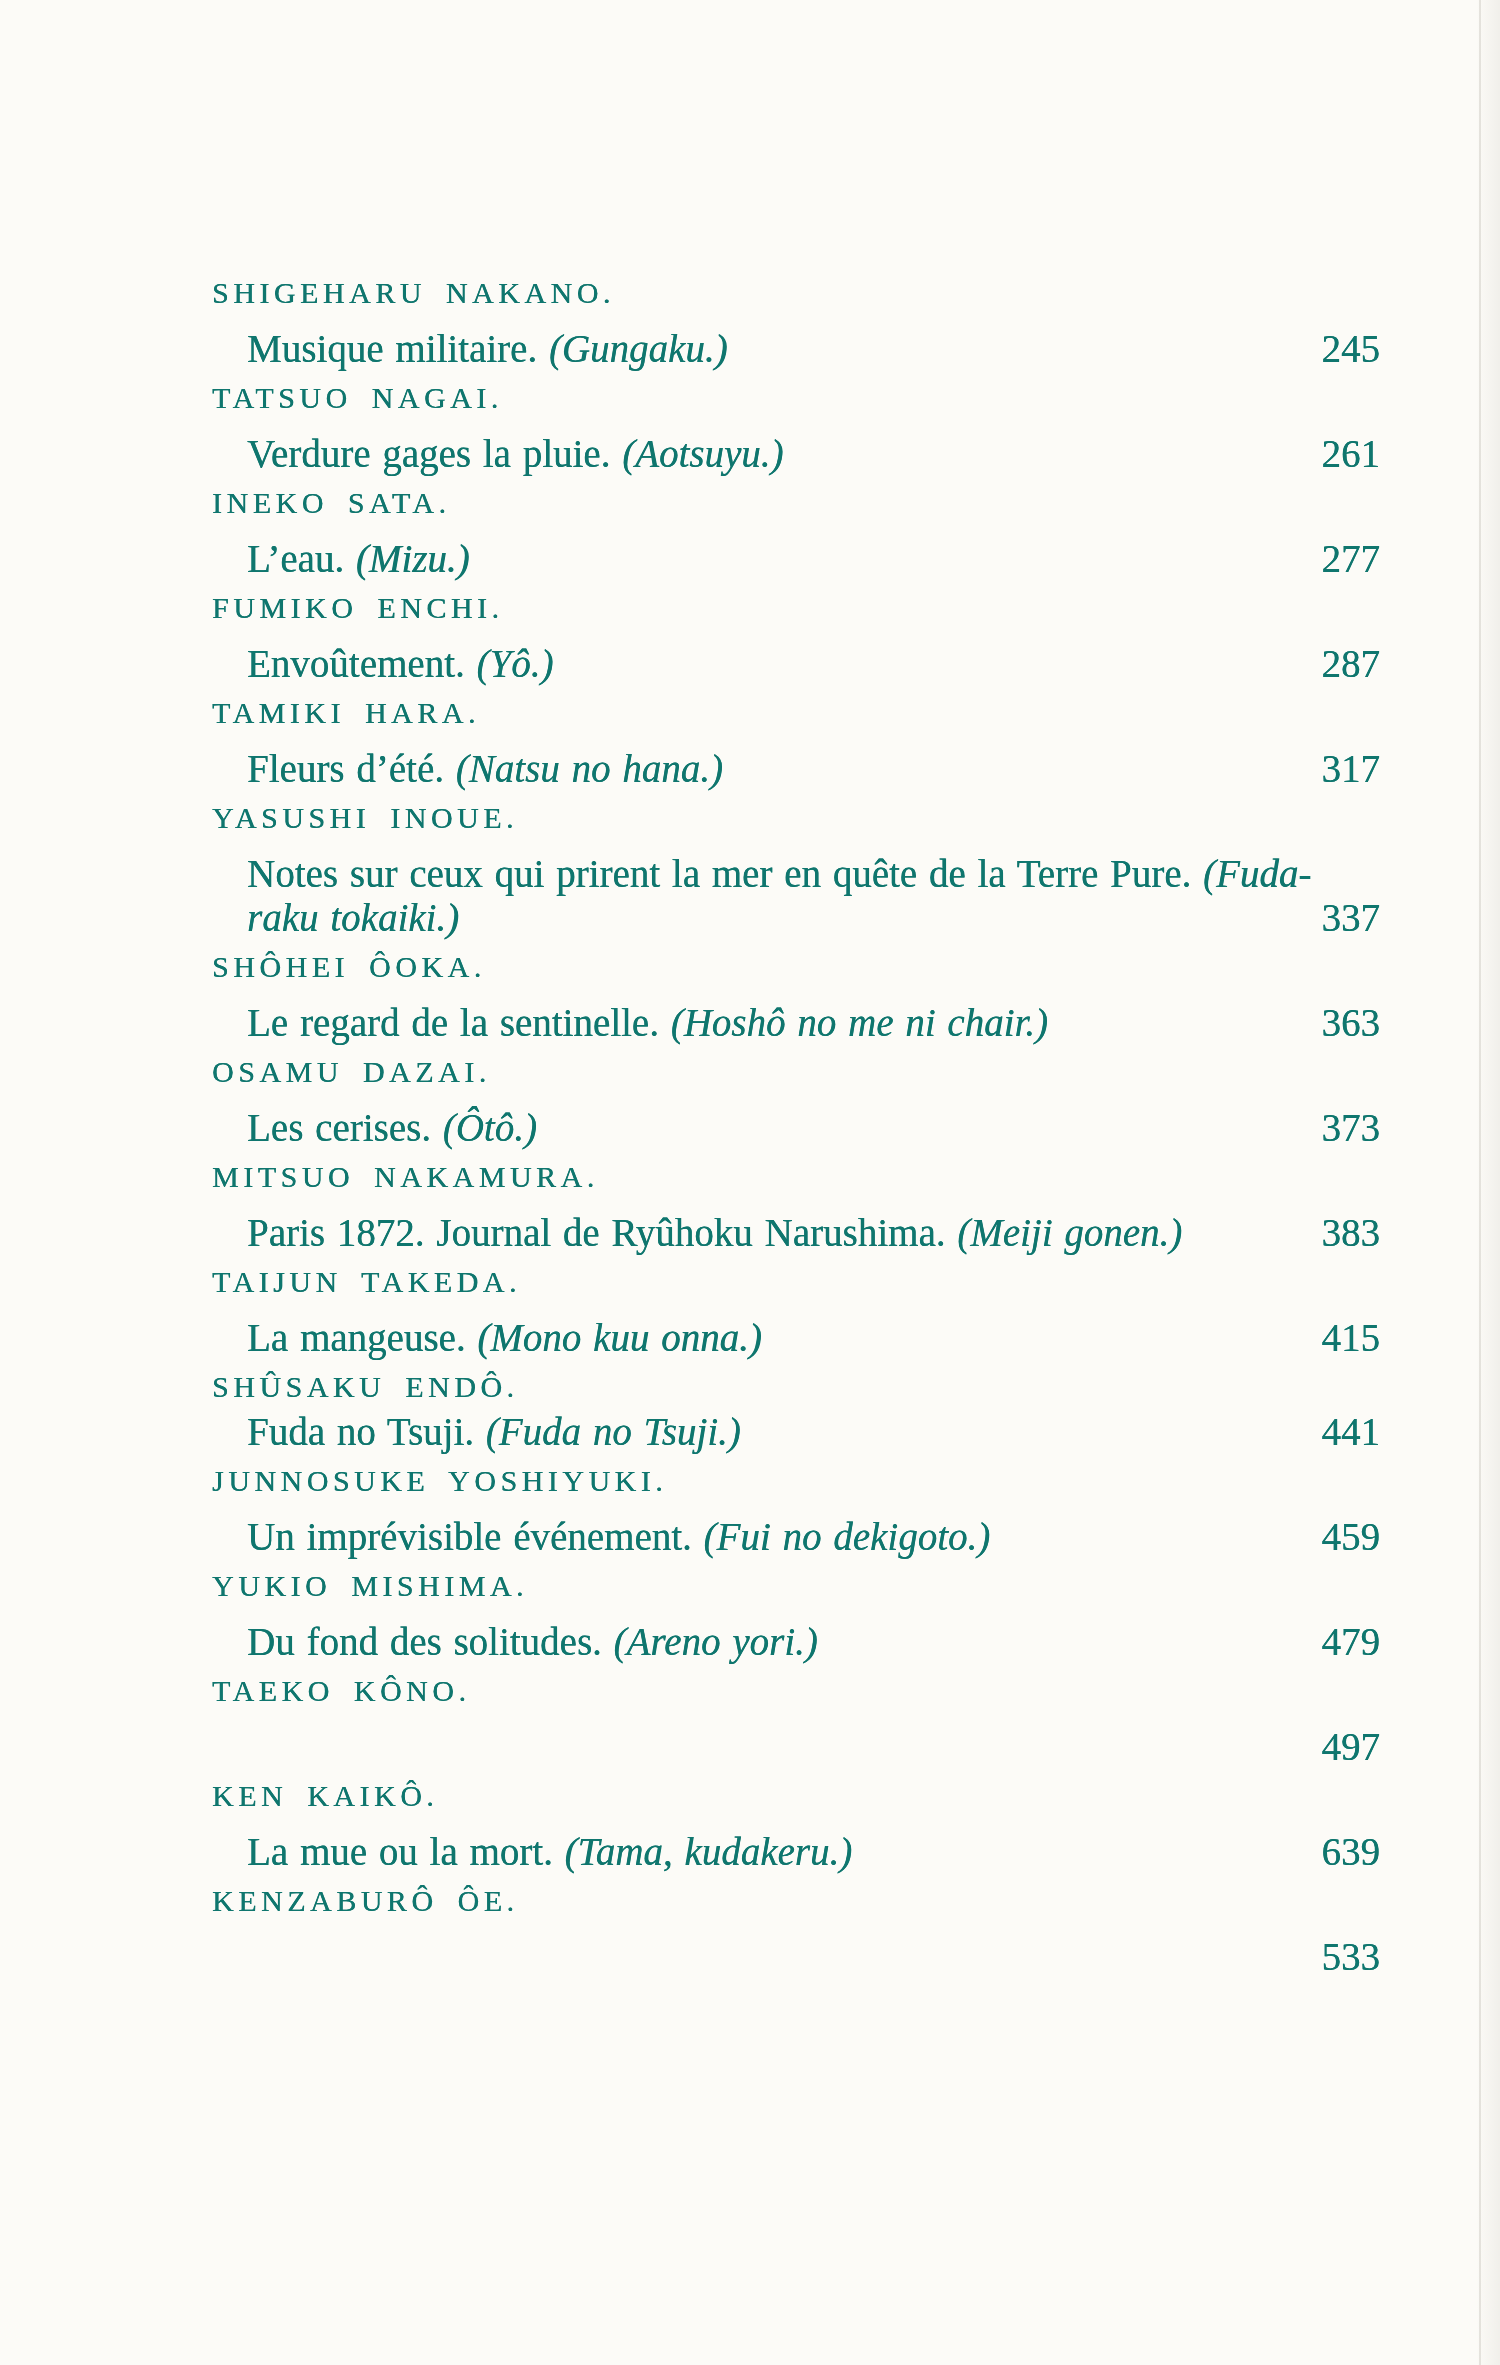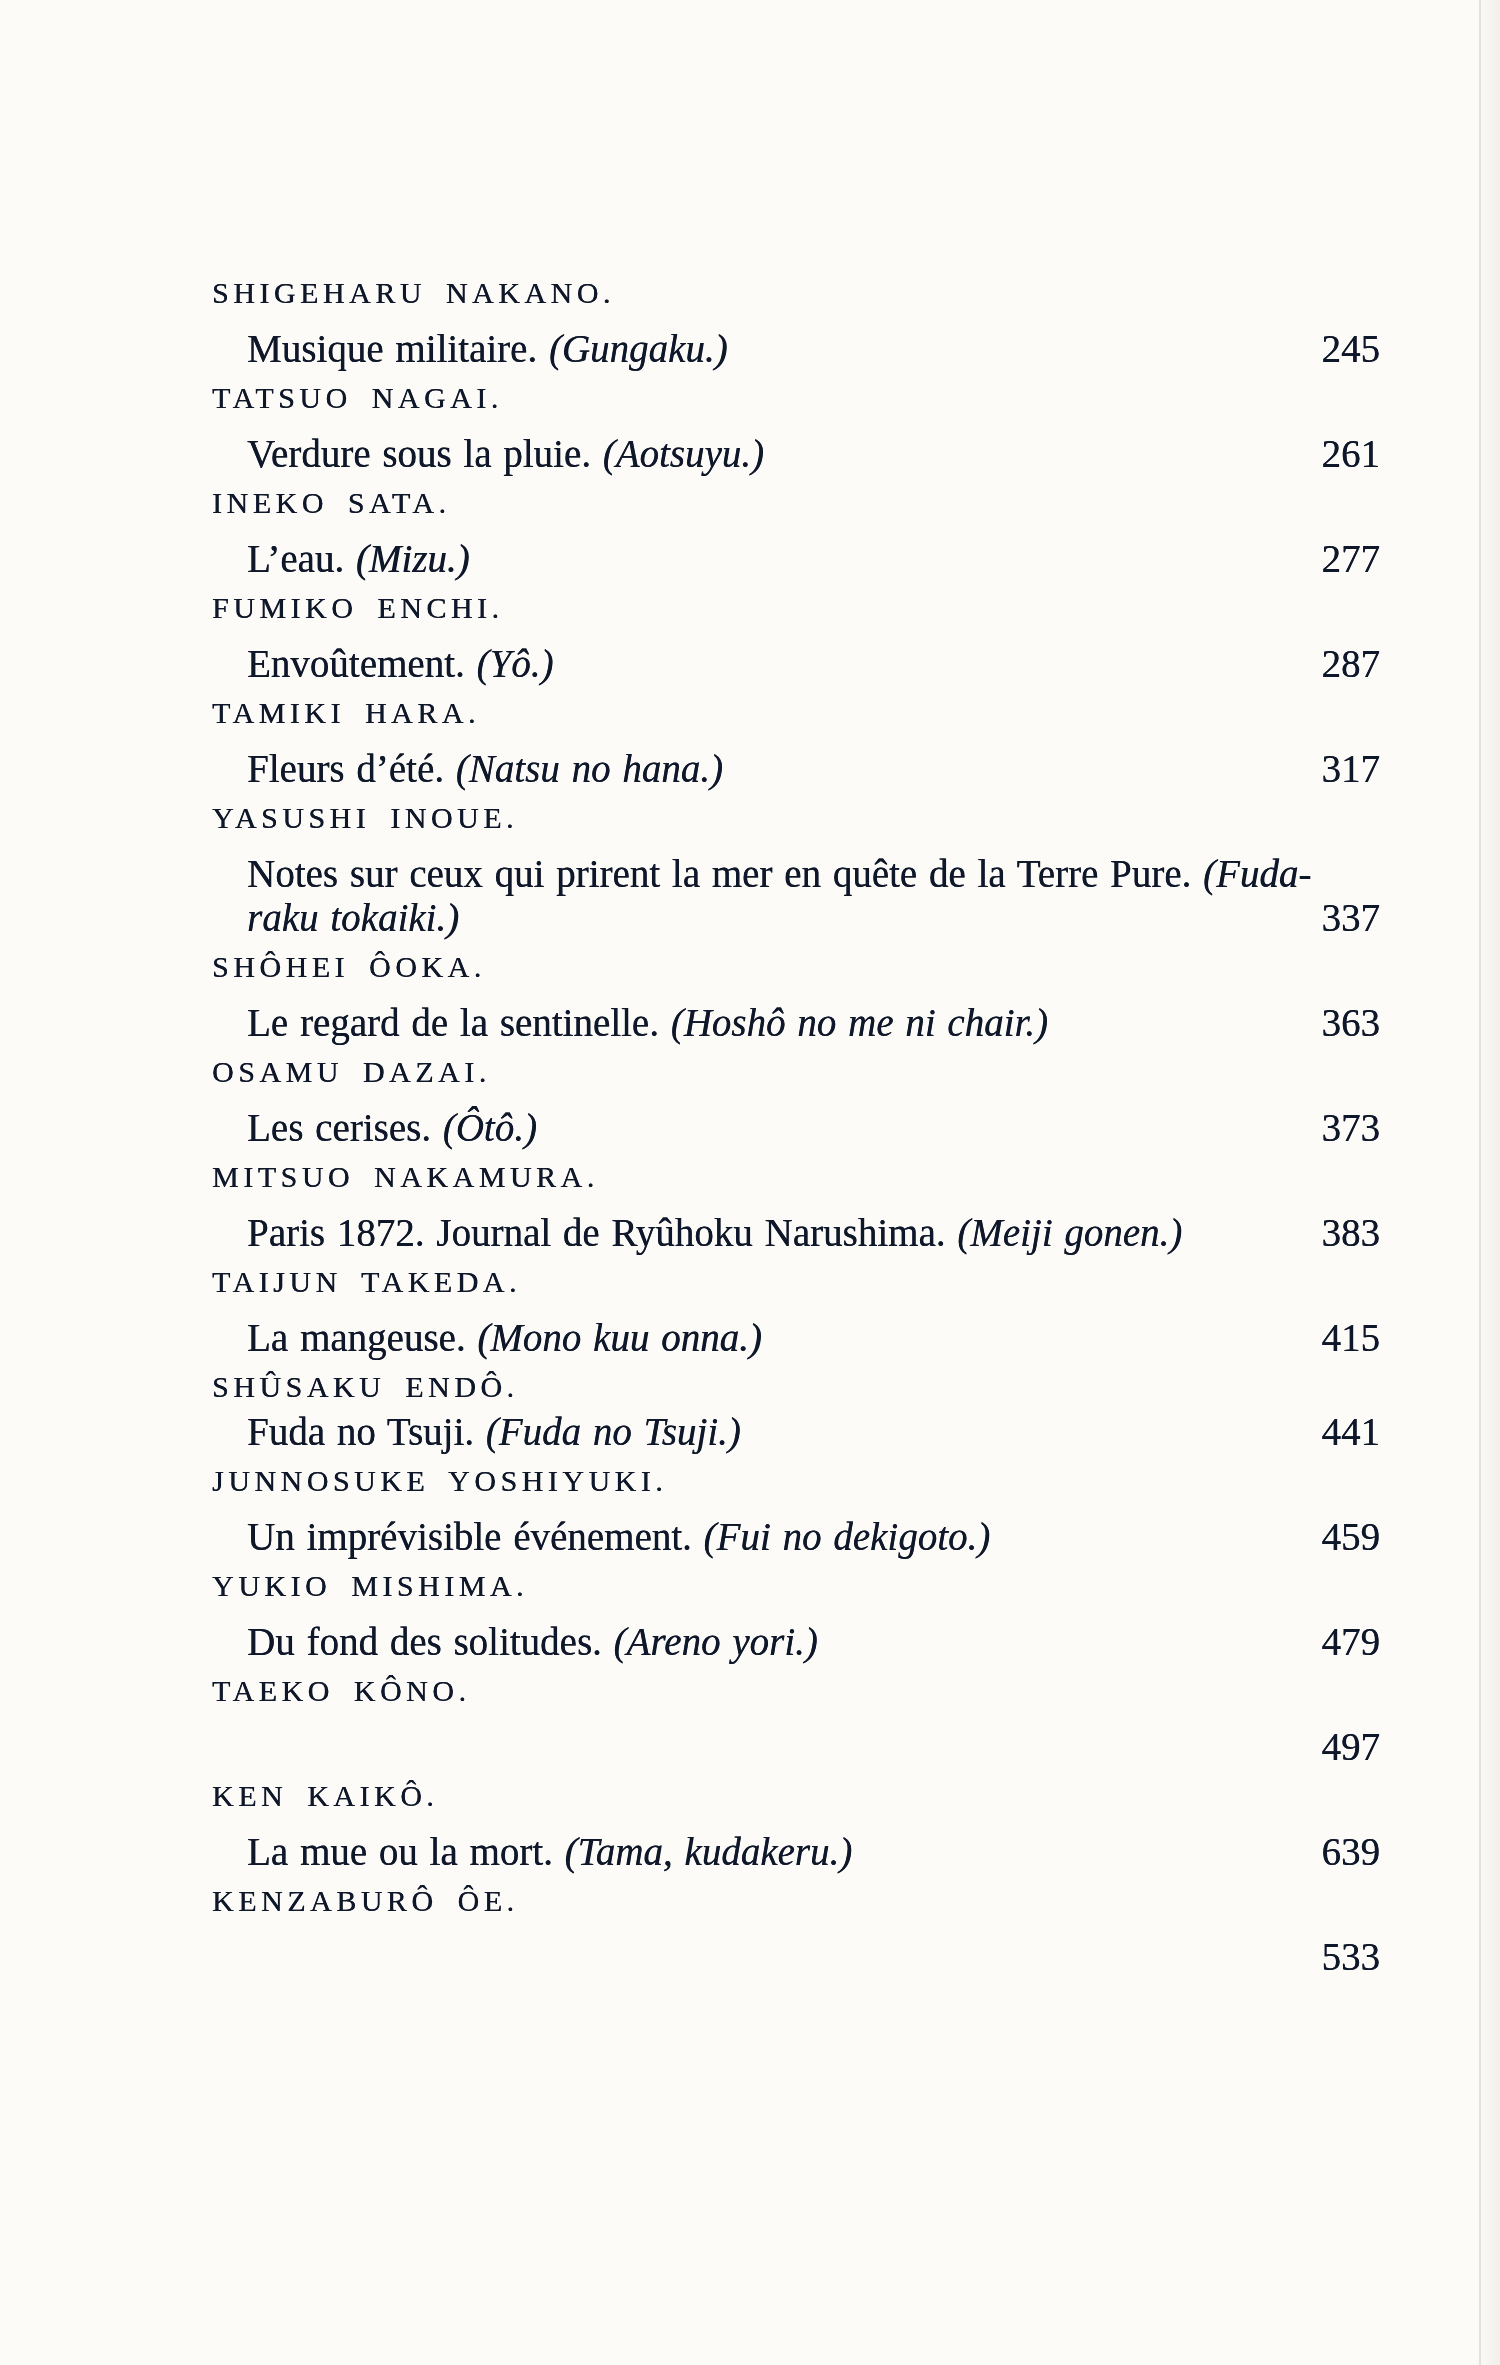--- a/index.html
+++ b/index.html
@@ -6,21 +6,21 @@
   body {
     width: 1500px; height: 2365px;
     background: #e8e6df;
     font-family: "Liberation Serif", "DejaVu Serif", serif;
   }
   .page {
     position: relative;
     width: 1500px; height: 2365px;
     box-sizing: border-box;
     background: #fcfbf7;
-    color: #0f172a;
+    color: #0f766e;
     padding: 278px 120px 0 212px;
     overflow: hidden;
   }
   
   .right-shade {
     position: absolute; top: 0; bottom: 0; right: 0; width: 24px;
     background: linear-gradient(to right, rgba(90,84,70,0), rgba(90,84,70,0.07));
     pointer-events: none;
   }
   .right-seam {
@@ -58,21 +58,21 @@
     <div class="author">SHIGEHARU NAKANO.</div>
     <div class="title-line">
       <span class="title-text"><span class="fr">Musique militaire. </span><span class="jp">(Gungaku.)</span></span>
       <span class="page-num">245</span>
     </div>
   </div>
 
   <div class="entry">
     <div class="author">TATSUO NAGAI.</div>
     <div class="title-line">
-      <span class="title-text"><span class="fr">Verdure sous la pluie. </span><span class="jp">(Aotsuyu.)</span></span>
+      <span class="title-text"><span class="fr">Verdure gages la pluie. </span><span class="jp">(Aotsuyu.)</span></span>
       <span class="page-num">261</span>
     </div>
   </div>
 
   <div class="entry">
     <div class="author">INEKO SATA.</div>
     <div class="title-line">
       <span class="title-text"><span class="fr">L’eau. </span><span class="jp">(Mizu.)</span></span>
       <span class="page-num">277</span>
     </div>

